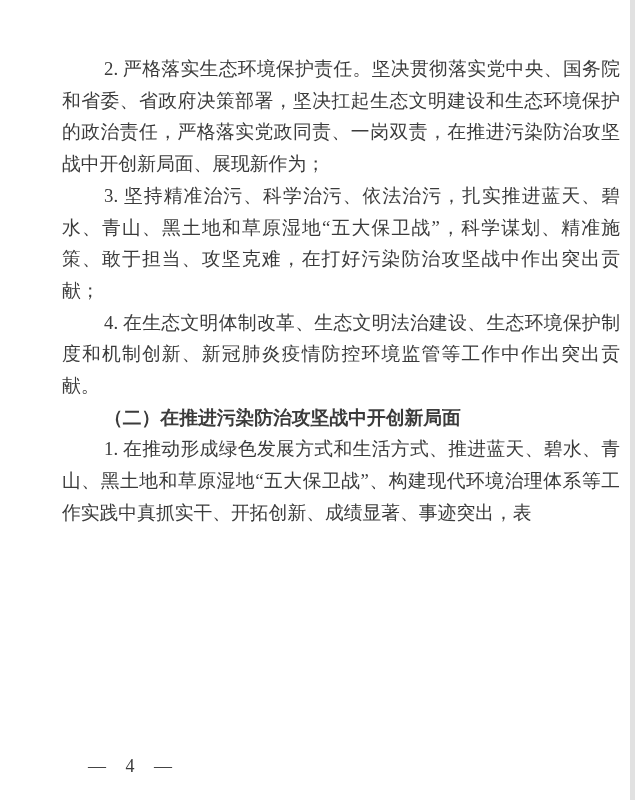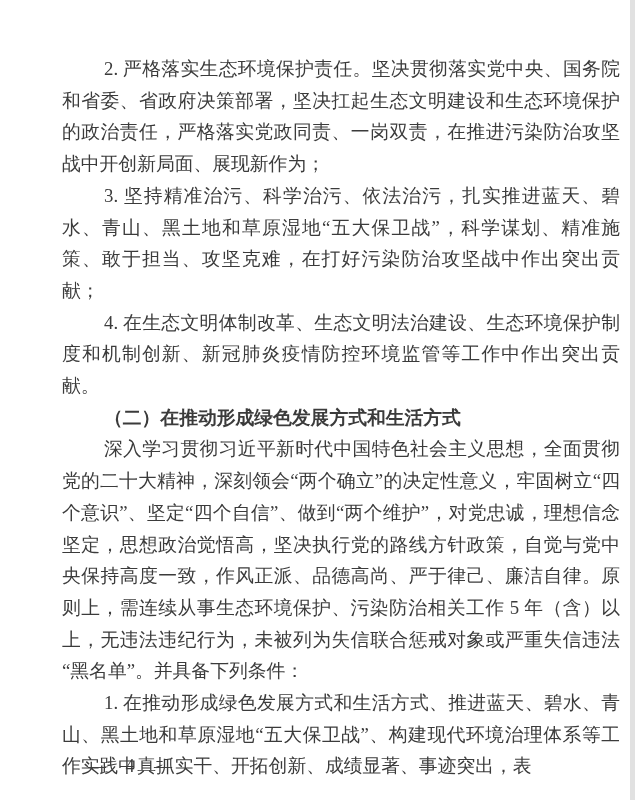--- a/index.html
+++ b/index.html
@@ -77,20 +77,19 @@
 <body>
 
 <div class="page">
 
   <div class="scan-edge-right"></div>
 
   <main class="doc-content">
     <p class="doc-paragraph">2. 严格落实生态环境保护责任。坚决贯彻落实党中央、国务院和省委、省政府决策部署，坚决扛起生态文明建设和生态环境保护的政治责任，严格落实党政同责、一岗双责，在推进污染防治攻坚战中开创新局面、展现新作为；</p>
     <p class="doc-paragraph">3. 坚持精准治污、科学治污、依法治污，扎实推进蓝天、碧水、青山、黑土地和草原湿地“五大保卫战”，科学谋划、精准施策、敢于担当、攻坚克难，在打好污染防治攻坚战中作出突出贡献；</p>
     <p class="doc-paragraph">4. 在生态文明体制改革、生态文明法治建设、生态环境保护制度和机制创新、新冠肺炎疫情防控环境监管等工作中作出突出贡献。</p>
-    <h2 class="doc-heading">（二）在推动形成绿色发展方式和生活方式</h2>
-    <p class="doc-paragraph">深入学习贯彻习近平新时代中国特色社会主义思想，全面贯彻党的二十大精神，深刻领会“两个确立”的决定性意义，牢固树立“四个意识”、坚定“四个自信”、做到“两个维护”，对党忠诚，理想信念坚定，思想政治觉悟高，坚决执行党的路线方针政策，自觉与党中央保持高度一致，作风正派、品德高尚、严于律己、廉洁自律。原则上，需连续从事生态环境保护、污染防治相关工作 5 年（含）以上，无违法违纪行为，未被列为失信联合惩戒对象或严重失信违法“黑名单”。并具备下列条件：</p>
+    <h2 class="doc-heading">（二）在推进污染防治攻坚战中开创新局面</h2>
     <p class="doc-paragraph">1. 在推动形成绿色发展方式和生活方式、推进蓝天、碧水、青山、黑土地和草原湿地“五大保卫战”、构建现代环境治理体系等工作实践中真抓实干、开拓创新、成绩显著、事迹突出，表</p>
   </main>
 
   <div class="page-footer">— 4 —</div>
 
 </div>
 
 </body></html>

